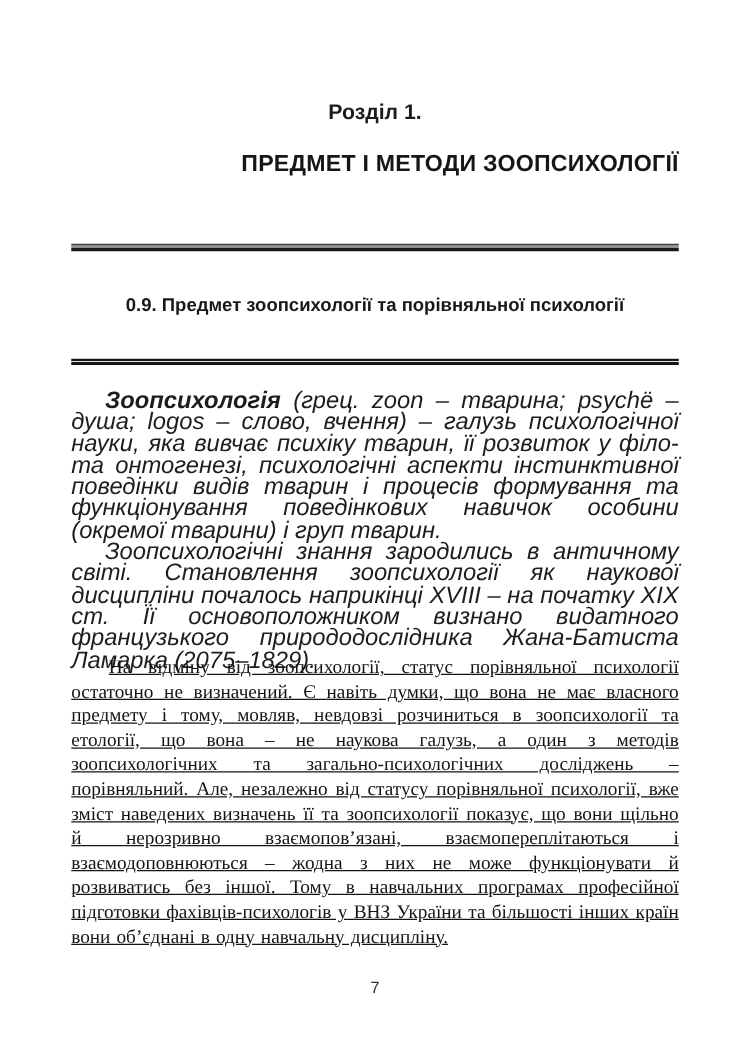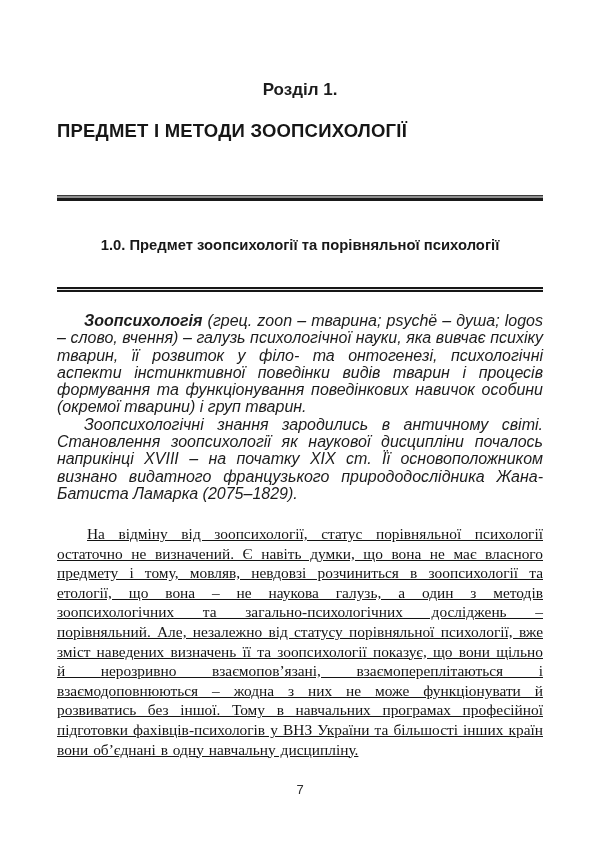--- a/index.html
+++ b/index.html
@@ -26,21 +26,21 @@
     text-align: center;
     font-family: "Liberation Sans", sans-serif;
     font-weight: bold;
     font-size: 17px;
     color: #1c1c1c;
   }
   .chapter-title {
     position: absolute;
     top: 120px;
     left: 0; right: 0;
-    text-align: left;
+    text-align: right;
     font-family: "Liberation Sans", sans-serif;
     font-weight: bold;
     font-size: 18.5px;
     line-height: 22px;
     color: #161616;
     letter-spacing: 0.2px;
   }
   .rule {
     position: absolute;
     left: 0; right: 0;
@@ -64,21 +64,21 @@
     font-weight: bold;
     font-size: 14.8px;
     color: #181818;
   }
   .definitions {
     position: absolute;
     top: 312px;
     left: 0; right: 0;
     font-family: "Liberation Sans", sans-serif;
     font-style: italic;
-    font-size: 16px;
+    font-size: 19px;
     line-height: 17.3px;
     text-align: justify;
     color: #1d1d1d;
   }
   .definitions p { text-indent: 27px; }
   .definitions .term { font-weight: bold; }
   .body-text {
     position: absolute;
     top: 524px;
     left: 0; right: 0;
@@ -107,21 +107,21 @@
 <div class="content">
 
   <div class="chapter-label">Розділ 1.</div>
 
   <div class="chapter-title">
     <div>ПРЕДМЕТ І МЕТОДИ ЗООПСИХОЛОГІЇ</div>
   </div>
 
   <div class="rule rule-top"></div>
 
-  <div class="section-heading">1.0. Предмет зоопсихології та порівняльної психології</div>
+  <div class="section-heading">0.9. Предмет зоопсихології та порівняльної психології</div>
 
   <div class="rule rule-bottom"></div>
 
   <div class="definitions">
     <p><span class="term">Зоопсихологія</span><span> (грец. zoon – тварина; psychë – душа; logos – слово, вчення) – галузь психологічної науки, яка вивчає психіку тварин, її розвиток у філо- та онтогенезі, психологічні аспекти інстинктивної поведінки видів тварин і процесів формування та функціонування поведінкових навичок особини (окремої тварини) і груп тварин.</span></p>
     <p><span class="term"></span><span>Зоопсихологічні знання зародились в античному світі. Становлення зоопсихології як наукової дисципліни почалось наприкінці XVIII – на початку XIX ст. Її основоположником визнано видатного французького природодослідника Жана-Батиста Ламарка (2075–1829).</span></p>
   </div>
 
   <div class="body-text">
     <p>На відміну від зоопсихології, статус порівняльної психології остаточно не визначений. Є навіть думки, що вона не має власного предмету і тому, мовляв, невдовзі розчиниться в зоопсихології та етології, що вона – не наукова галузь, а один з методів зоопсихологічних та загально-психологічних досліджень – порівняльний. Але, незалежно від статусу порівняльної психології, вже зміст наведених визначень її та зоопсихології показує, що вони щільно й нерозривно взаємопов’язані, взаємопереплітаються і взаємодоповнюються – жодна з них не може функціонувати й розвиватись без іншої. Тому в навчальних програмах професійної підготовки фахівців-психологів у ВНЗ України та більшості інших країн вони об’єднані в одну навчальну дисципліну.</p>

